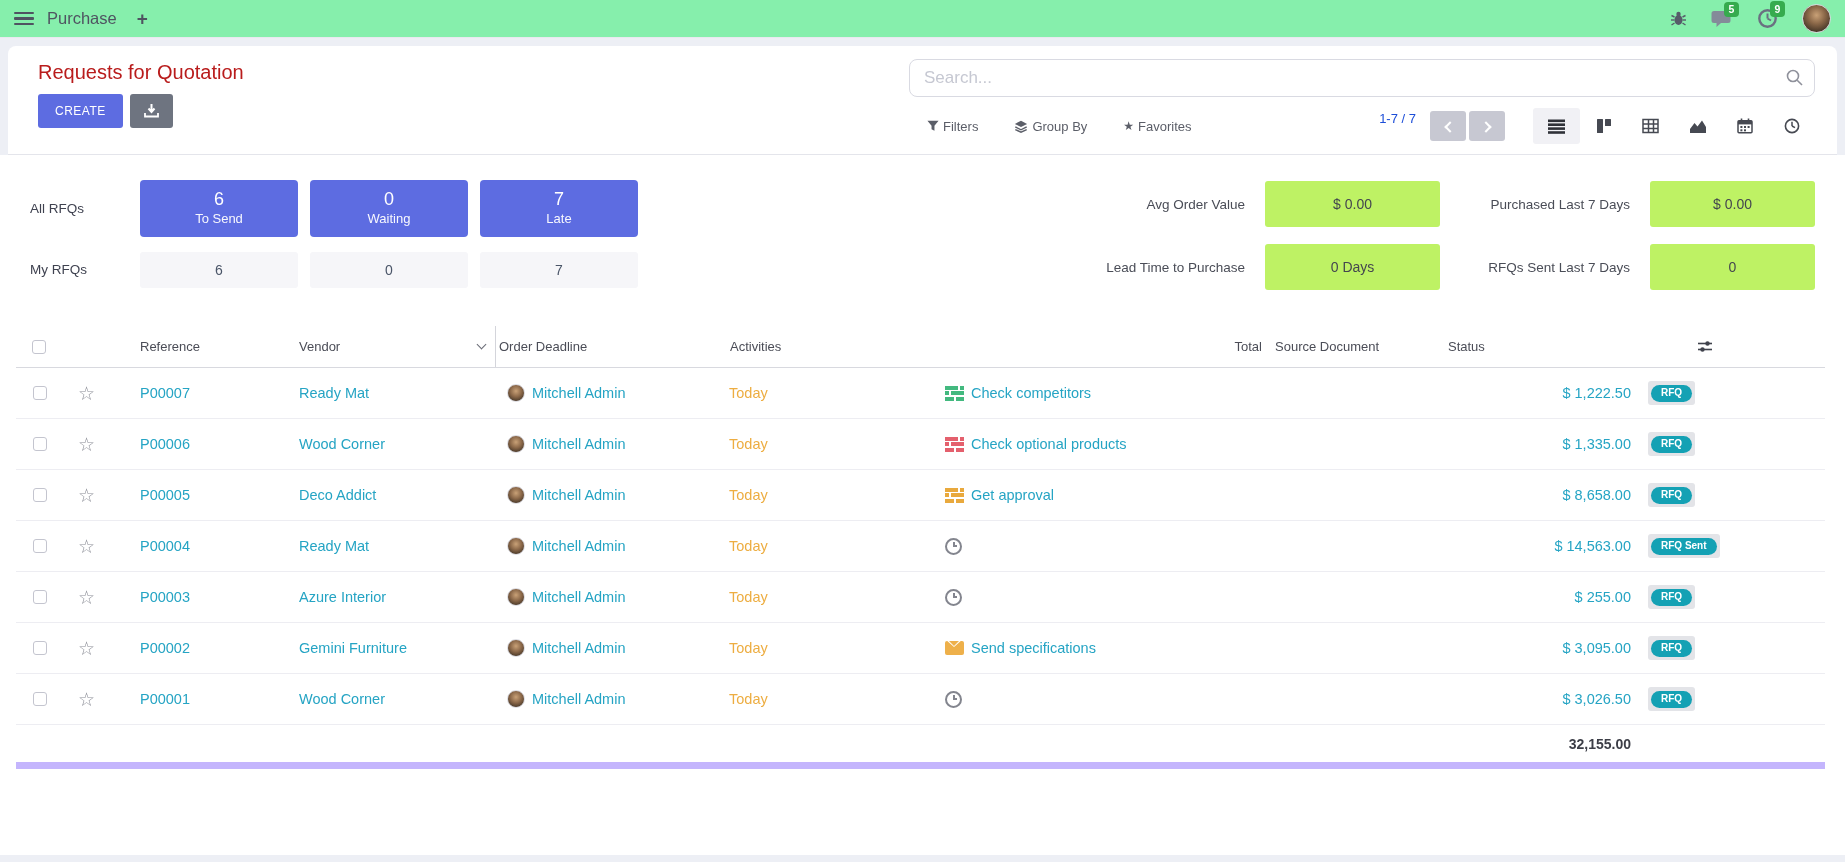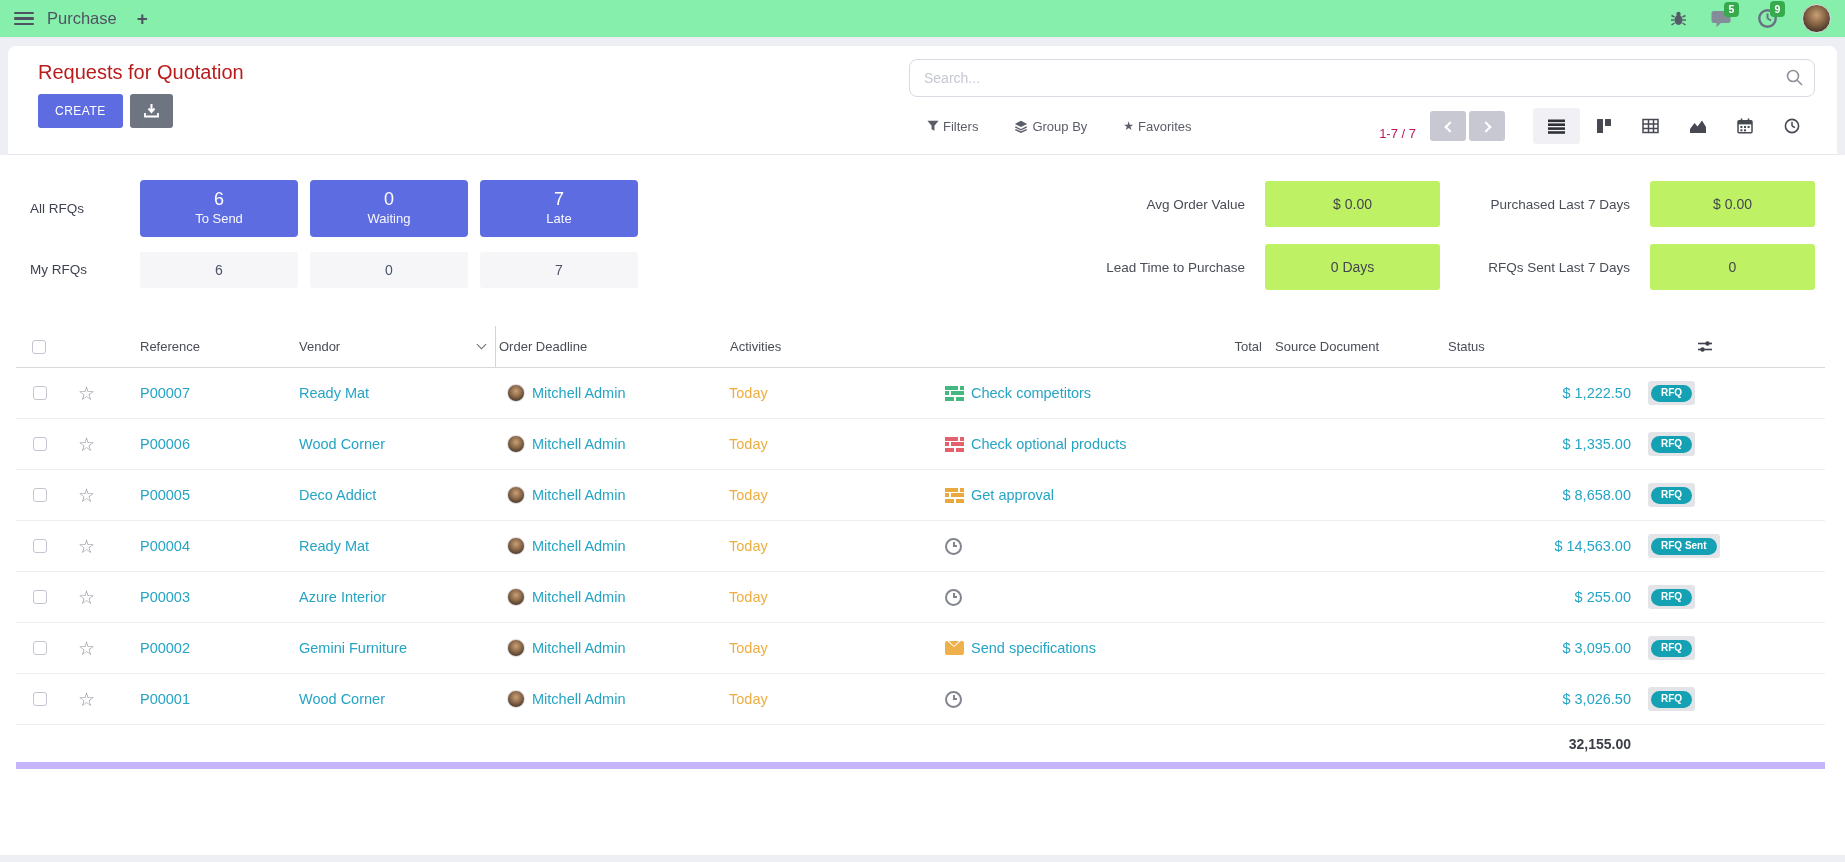--- a/index.html
+++ b/index.html
@@ -30,28 +30,28 @@
   .page-title{font-size:20px;color:#b91c1c;font-weight:400;margin:2px 8px 10px}
   .cp-buttons{display:flex;gap:7px;margin-left:8px}
   .btn-create{background:#5d6ce1;color:#fff;border:none;border-radius:3px;
     font-size:12px;letter-spacing:.5px;font-weight:500;padding:0 17px;height:34px;cursor:pointer;
     font-family:inherit}
   .btn-export{background:#6e7480;border:none;border-radius:3px;width:43px;height:34px;
     display:flex;align-items:center;justify-content:center;cursor:pointer}
   .cp-right{width:906px}
   .search-box{position:relative;width:100%}
   .search-box input{width:100%;height:38px;border:1px solid #d9dae2;border-radius:8px;
-    padding:0 38px 0 14px;font-size:14px;color:#701a75;outline:none;font-family:inherit}
+    padding:0 38px 0 14px;font-size:17px;color:#701a75;outline:none;font-family:inherit}
   .search-box input::placeholder{color:#c6c8d2}
   .search-ico{position:absolute;right:11px;top:9px;cursor:pointer}
   .filter-row{display:flex;align-items:center;margin-top:11px;font-size:13px;color:#5b5e68}
   .filter-group{display:flex;gap:36px;padding-left:18px}
   .filter-item{display:flex;align-items:center;gap:4px;cursor:pointer}
   .fav-star{font-size:12px;line-height:1}
-  .pager{margin-left:auto;display:flex;align-items:flex-end;font-size:13px;color:#be185d}
+  .pager{margin-left:auto;display:flex;align-items:flex-start;font-size:13px;color:#1d4ed8}
   .pager-btns{display:flex;gap:3px;margin-left:14px}
   .pager-btn{width:36px;height:30px;background:#c7c8d2;border:none;border-radius:3px;
     cursor:pointer;position:relative}
   .chev{display:inline-block;width:8px;height:8px;border-right:2.5px solid #fff;border-bottom:2.5px solid #fff}
   .chev.left{transform:rotate(135deg);margin-left:3px}
   .chev.right{transform:rotate(-45deg);margin-right:3px}
   .view-switcher{display:flex;margin-left:28px}
   .view-btn{width:47px;height:36px;display:flex;align-items:center;justify-content:center;cursor:pointer;border-radius:3px}
   .view-btn.active{background:#f1f1f5}
   

